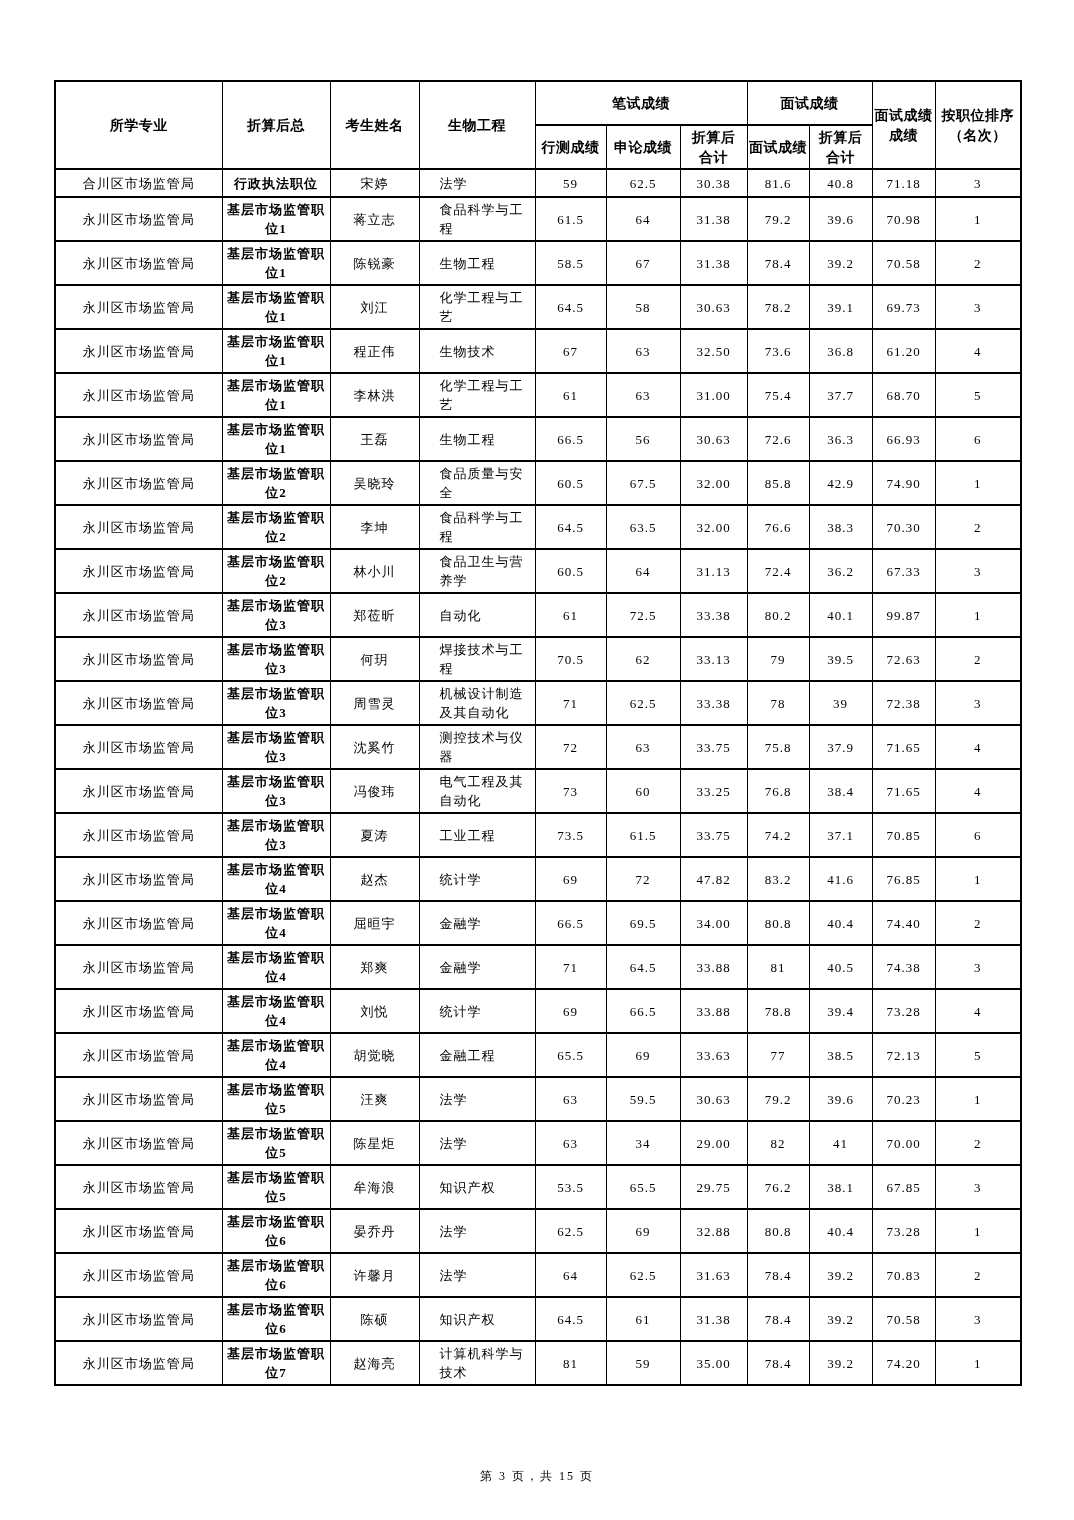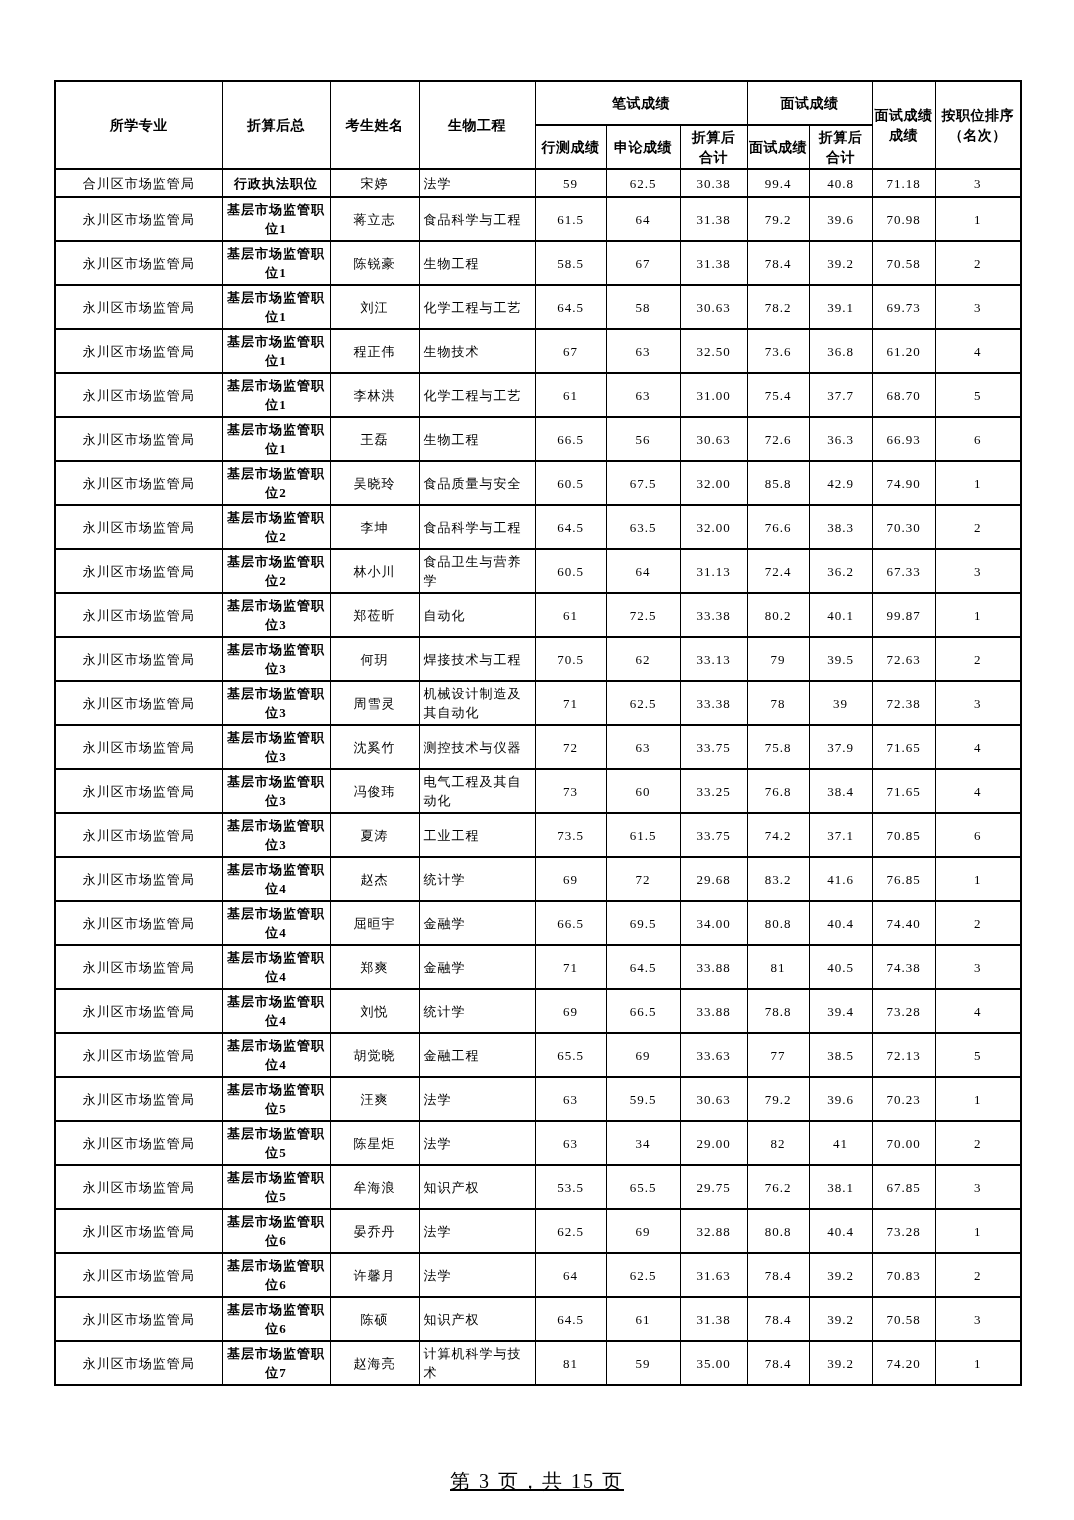--- a/index.html
+++ b/index.html
@@ -43,30 +43,29 @@
     padding: 0;
   }
   .score-table tbody tr { height: 28px; }
   .score-table tbody td {
     font-size: 13px;
     letter-spacing: 1px;
     line-height: 19px;
     padding: 2px 3px;
   }
   .score-table tbody td.c1 { padding: 2px 4px; font-weight: bold; }
-  .score-table tbody td.c3 { text-align: left; padding: 2px 2px 2px 4px; }
+  .score-table tbody td.c3 { text-align: left; padding: 2px 2px 2px 20px; }
   .page-footer {
     position: absolute;
     left: 0;
     top: 1468px;
     width: 1074px;
     text-align: center;
-    font-size: 20px;
+    font-size: 12px;
     letter-spacing: 2px;
-    text-decoration: underline;
   }
 </style>
 </head>
 <body>
 
 <div class="sheet">
   <table class="score-table">
     <colgroup>
       <col style="width:167px">
         <col style="width:108px">
@@ -105,21 +104,21 @@
     </thead>
     <tbody>
         <tr>
           <td class="c0">合川区市场监管局</td>
           <td class="c1">行政执法职位</td>
           <td class="c2">宋婷</td>
           <td class="c3">法学</td>
           <td class="c4">59</td>
           <td class="c5">62.5</td>
           <td class="c6">30.38</td>
-          <td class="c7">99.4</td>
+          <td class="c7">81.6</td>
           <td class="c8">40.8</td>
           <td class="c9">71.18</td>
           <td class="c10">3</td>
         </tr>
         <tr>
           <td class="c0">永川区市场监管局</td>
           <td class="c1">基层市场监管职位1</td>
           <td class="c2">蒋立志</td>
           <td class="c3">食品科学与工程</td>
           <td class="c4">61.5</td>
@@ -312,21 +311,21 @@
           <td class="c9">70.85</td>
           <td class="c10">6</td>
         </tr>
         <tr>
           <td class="c0">永川区市场监管局</td>
           <td class="c1">基层市场监管职位4</td>
           <td class="c2">赵杰</td>
           <td class="c3">统计学</td>
           <td class="c4">69</td>
           <td class="c5">72</td>
-          <td class="c6">29.68</td>
+          <td class="c6">47.82</td>
           <td class="c7">83.2</td>
           <td class="c8">41.6</td>
           <td class="c9">76.85</td>
           <td class="c10">1</td>
         </tr>
         <tr>
           <td class="c0">永川区市场监管局</td>
           <td class="c1">基层市场监管职位4</td>
           <td class="c2">屈晅宇</td>
           <td class="c3">金融学</td>

